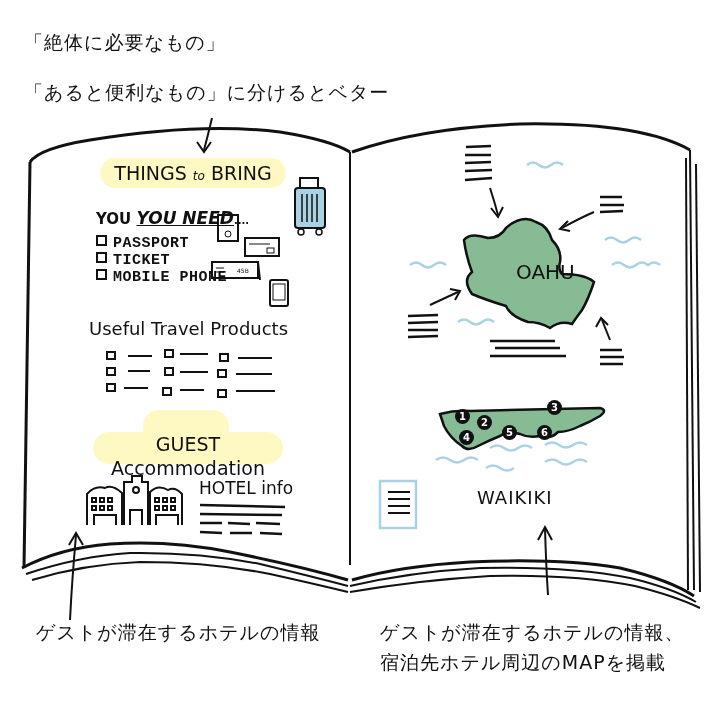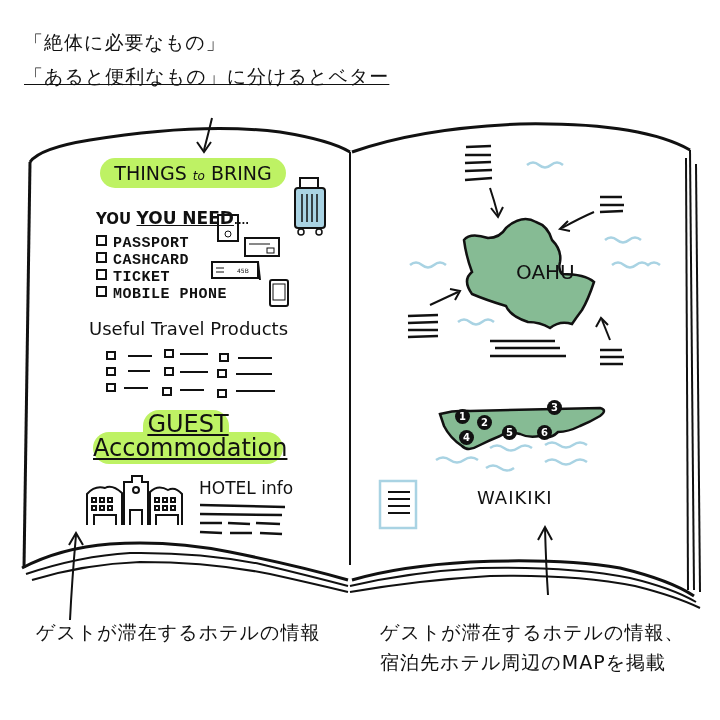--- a/index.html
+++ b/index.html
@@ -3,21 +3,21 @@
   <meta charset="utf-8">
   <style>
     html, body { margin: 0; padding: 0; background: #ffffff; }
     body { width: 720px; height: 720px; position: relative; overflow: hidden;
            font-family: "DejaVu Sans", sans-serif; color: #111; }
     .abs { position: absolute; }
     .hand { font-family: "DejaVu Sans", sans-serif; color: #111; }
     .note-jp { font-size: 19px; letter-spacing: 1px; white-space: nowrap; }
     svg.canvas { position: absolute; left: 0; top: 0; }
     .hdr { font-family: "DejaVu Sans", sans-serif; font-weight: normal; white-space: nowrap; }
-    .pill-blue { background: #bef264; border-radius: 16px; }
+    .pill-blue { background: #fef9c3; border-radius: 16px; }
     .lbl { font-size: 15px; font-weight: bold; letter-spacing: 0.5px; line-height: 17px; white-space: nowrap; font-family: Liberation Mono, monospace; }
     .cb { display: inline-block; width: 7px; height: 7px; border: 2px solid #111; margin-right: 6px; vertical-align: 1px; }
     .marker { width: 15px; height: 15px; border-radius: 50%; background: #111; color: #fff;
               font-size: 10px; font-weight: bold; text-align: center; line-height: 15px; }
   </style>
 </head>
 <body>
 
 <svg class="canvas" width="720" height="720" viewBox="0 0 720 720">
 
@@ -194,42 +194,41 @@
     <g stroke="#111" stroke-width="2">
       <line x1="388" y1="492" x2="410" y2="492"></line>
       <line x1="388" y1="499" x2="410" y2="499"></line>
       <line x1="388" y1="506" x2="410" y2="506"></line>
       <line x1="388" y1="513" x2="410" y2="513"></line>
     </g>
   </g>
 </svg>
 
 <div class="abs hand note-jp" style="left:24px;top:30px;">「絶体に必要なもの」</div>
-<div class="abs hand note-jp" style="left:24px;top:64px;text-decoration:underline;">「あると便利なもの」に分けるとベター</div>
+<div class="abs hand note-jp" style="left:24px;top:80px;">「あると便利なもの」に分けるとベター</div>
 
 <div class="abs pill-blue hdr" style="left:100px;top:158px;width:186px;height:30px;text-align:center;line-height:30px;font-size:19px;">
   <span>THINGS </span><span style="font-size:12px;font-style:italic;">to</span><span> BRING</span>
 </div>
 
 <div class="abs hdr" style="left:96px;top:208px;font-size:17px;font-weight:bold;">
-  <span style="font-size:15px;">Y</span><span style="font-size:15px;">OU </span><span style="text-decoration:underline;">YOU NEED</span><span style="font-size:10px;">....</span>
+  <span style="font-size:15px;">Y</span><span style="font-size:15px;">OU </span><span style="text-decoration:underline;font-style:italic;">YOU NEED</span><span style="font-size:10px;">....</span>
 </div>
 
 <div class="abs" style="left:96px;top:235px;">
   <div class="lbl"><span class="cb"></span><span>PASSPORT</span></div>
-  <div class="lbl"><span class="cb"></span><span>CASHCARD</span></div>
   <div class="lbl"><span class="cb"></span><span>TICKET</span></div>
   <div class="lbl"><span class="cb"></span><span>MOBILE PHONE</span></div>
 </div>
 
 <div class="abs hdr" style="left:89px;top:318px;font-size:18px;font-weight:normal;">Useful Travel Products</div>
 
 <div class="abs pill-blue" style="left:143px;top:410px;width:86px;height:30px;border-radius:16px 16px 0 0;"></div>
 <div class="abs pill-blue" style="left:93px;top:432px;width:190px;height:32px;"></div>
-<div class="abs hdr" style="left:93px;top:412px;width:190px;text-align:center;font-size:24px;line-height:24px;text-decoration:underline;">
+<div class="abs hdr" style="left:93px;top:432px;width:190px;text-align:center;font-size:19px;line-height:24px;">
   <div>GUEST</div>
   <div>Accommodation</div>
 </div>
 
 <div class="abs hdr" style="left:199px;top:478px;font-size:17px;">HOTEL info</div>
 
 <div class="abs hdr" style="left:489px;top:260px;font-size:20px;margin-left:27px;">OAHU</div>
 
 <div class="abs marker" style="left:455px;top:409px;">1</div>
 <div class="abs marker" style="left:477px;top:415px;">2</div>

